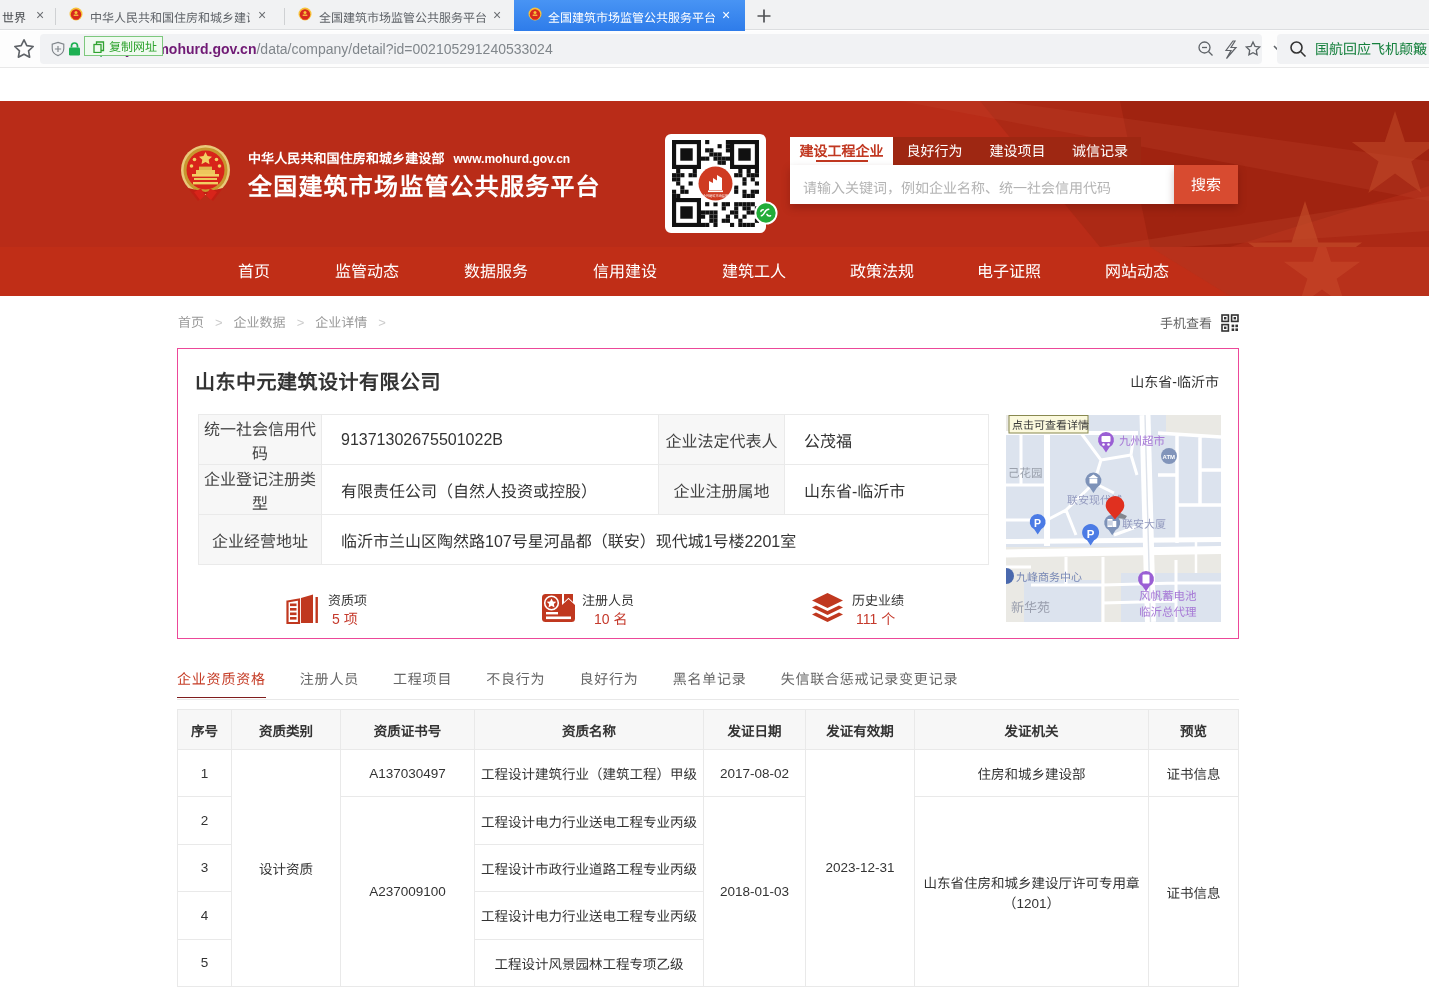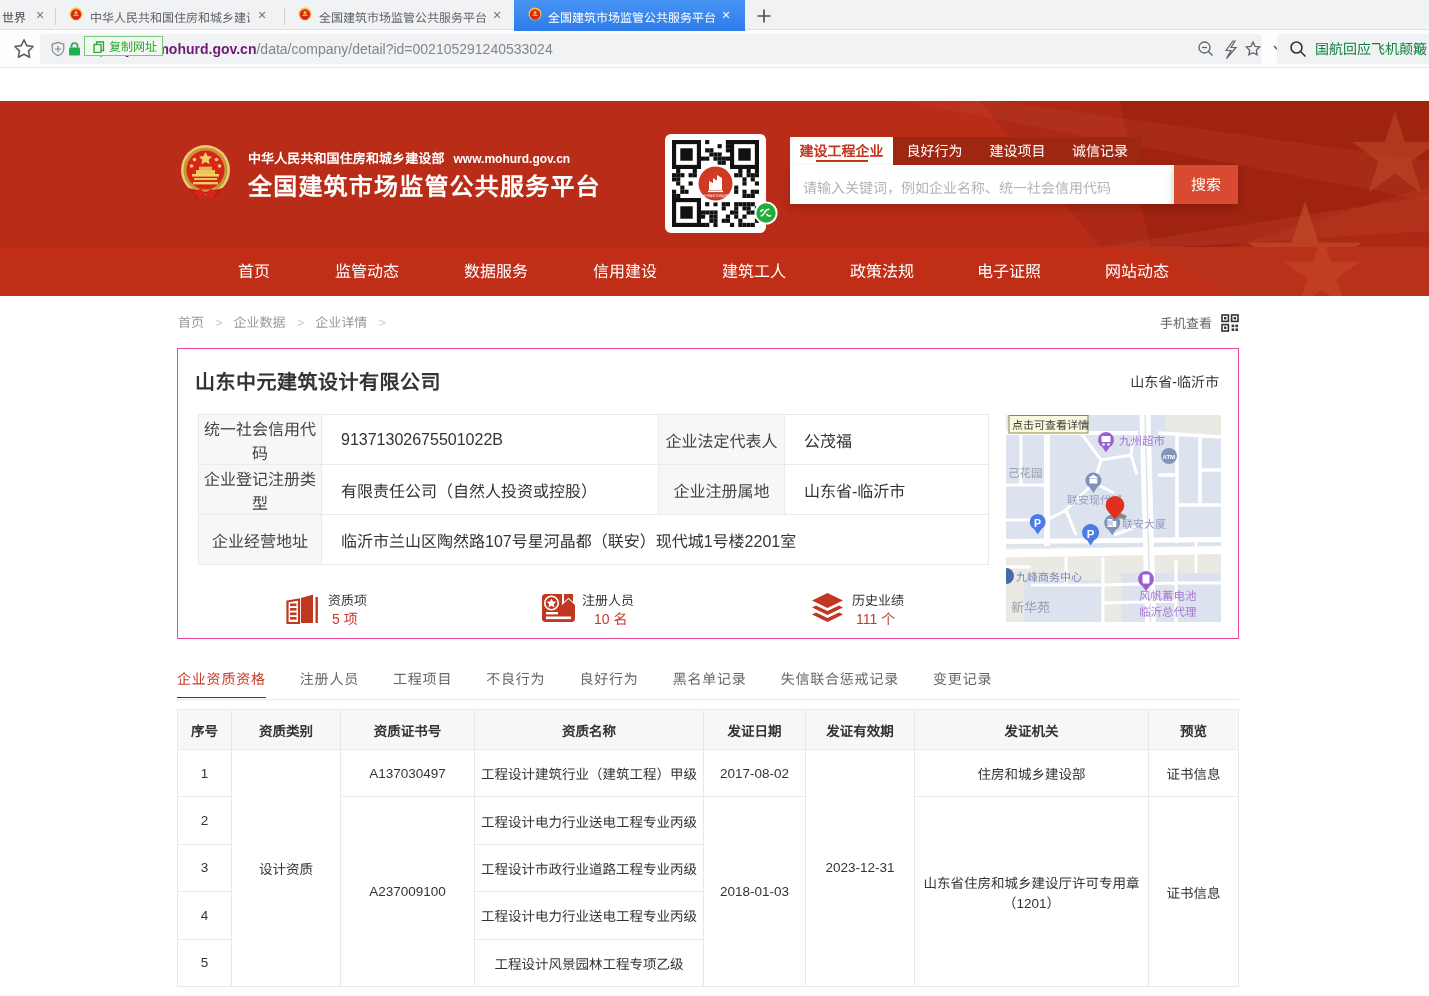--- a/index.html
+++ b/index.html
@@ -463,21 +463,21 @@
           <rect x="136.5" y="159.5" width="7" height="9" fill="#fff" rx="1"></rect>
           <text x="133" y="185" font-size="11.5" fill="#a678d6">风帆蓄电池</text>
           <text x="133" y="201" font-size="11.5" fill="#a678d6">临沂总代理</text>
           <rect x="3" y="0.5" width="79" height="17.5" fill="#fbf9dd" stroke="#88884f" stroke-width="1"></rect>
           <text x="6" y="13.5" font-size="11" fill="#3a3a3a">点击可查看详情</text>
         </g>
       </svg></div>
 </div>
 
 <div class="abs" id="sectabs">
-  <span class="on">企业资质资格</span><span style="margin-left:34px;">注册人员</span><span style="margin-left:34px;">工程项目</span><span style="margin-left:34px;">不良行为</span><span style="margin-left:34px;">良好行为</span><span style="margin-left:34px;">黑名单记录</span><span style="margin-left:34px;">失信联合惩戒记录</span><span style="margin-left:34px;">变更记录</span>
+  <span class="on">企业资质资格</span><span style="margin-left:34px;">注册人员</span><span style="margin-left:34px;">工程项目</span><span style="margin-left:34px;">不良行为</span><span style="margin-left:34px;">良好行为</span><span style="margin-left:34px;">黑名单记录</span><span style="margin-left:34px;">失信联合惩戒记录</span><span style="">变更记录</span>
 </div>
 
 <table class="abs" id="qtable">
   <colgroup>
       <col style="width:54px;">
       <col style="width:109px;">
       <col style="width:134px;">
       <col style="width:229px;">
       <col style="width:102px;">
       <col style="width:109px;">

